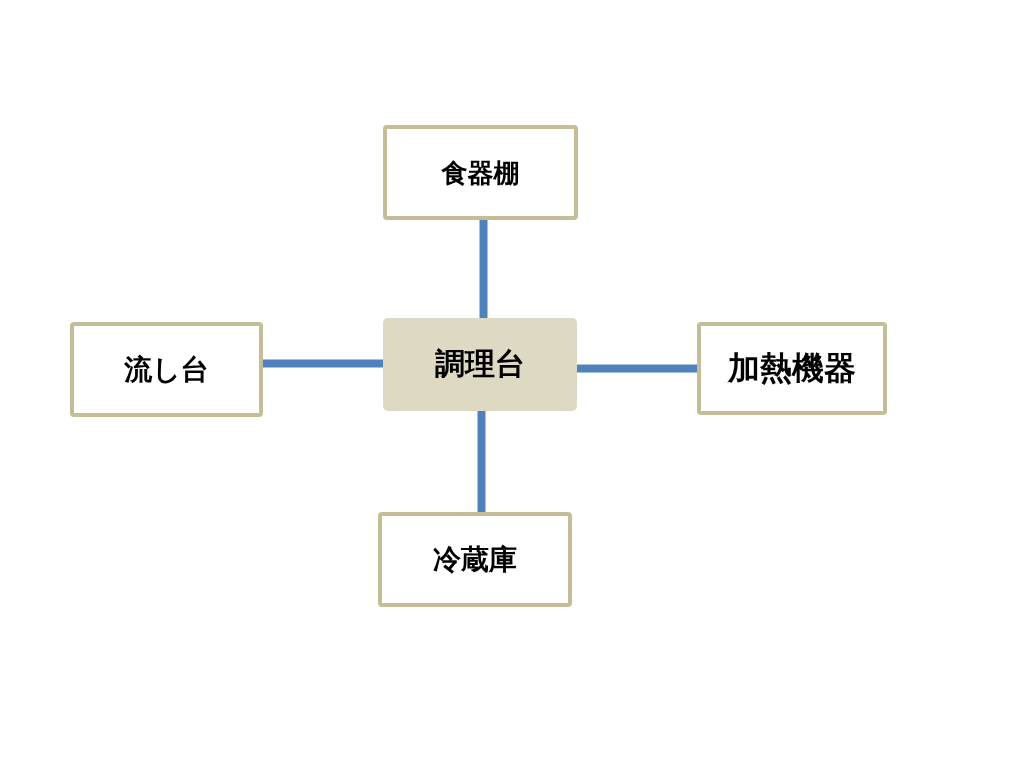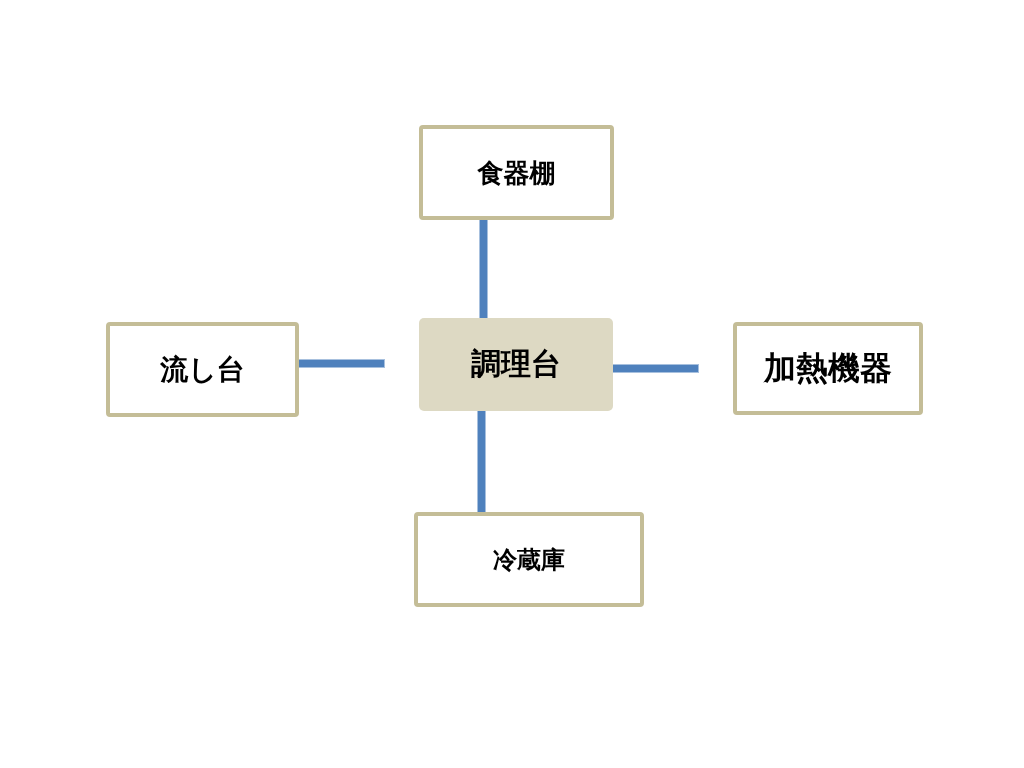--- a/index.html
+++ b/index.html
@@ -33,39 +33,38 @@
   #conn-right  { left: 575px; top: 364px; width: 124px; height: 9px; }
   .node {
     position: absolute;
     display: flex;
     align-items: center;
     justify-content: center;
     font-weight: bold;
     color: var(--text);
     z-index: 2;
     text-align: center;
-    margin-left: 36px;
   }
   .node.outlined {
     background: #ffffff;
     border: 4px solid var(--box-border);
     border-radius: 4px;
   }
   #node-top    { left: 383px; top: 125px; width: 195px; height: 95px; font-size: 26px; }
   #node-top .label-block { text-align: left; line-height: 34px; }
   #node-top .label-block span { display: block; }
   #node-center {
     left: 383px; top: 318px; width: 194px; height: 93px;
     background: var(--center-fill);
     border-radius: 5px;
     font-size: 30px;
   }
   #node-left   { left: 70px;  top: 322px; width: 193px; height: 95px; font-size: 28px; }
   #node-right  { left: 697px; top: 322px; width: 190px; height: 93px; font-size: 32px; }
-  #node-bottom { left: 378px; top: 512px; width: 230px; height: 95px; font-size: 24px; }
+  #node-bottom { left: 378px; top: 512px; width: 194px; height: 95px; font-size: 28px; }
 </style>
 </head>
 <body>
 
 <div class="stage">
 
   <div class="connector" id="conn-top"></div>
   <div class="connector" id="conn-bottom"></div>
   <div class="connector" id="conn-left"></div>
   <div class="connector" id="conn-right"></div>

